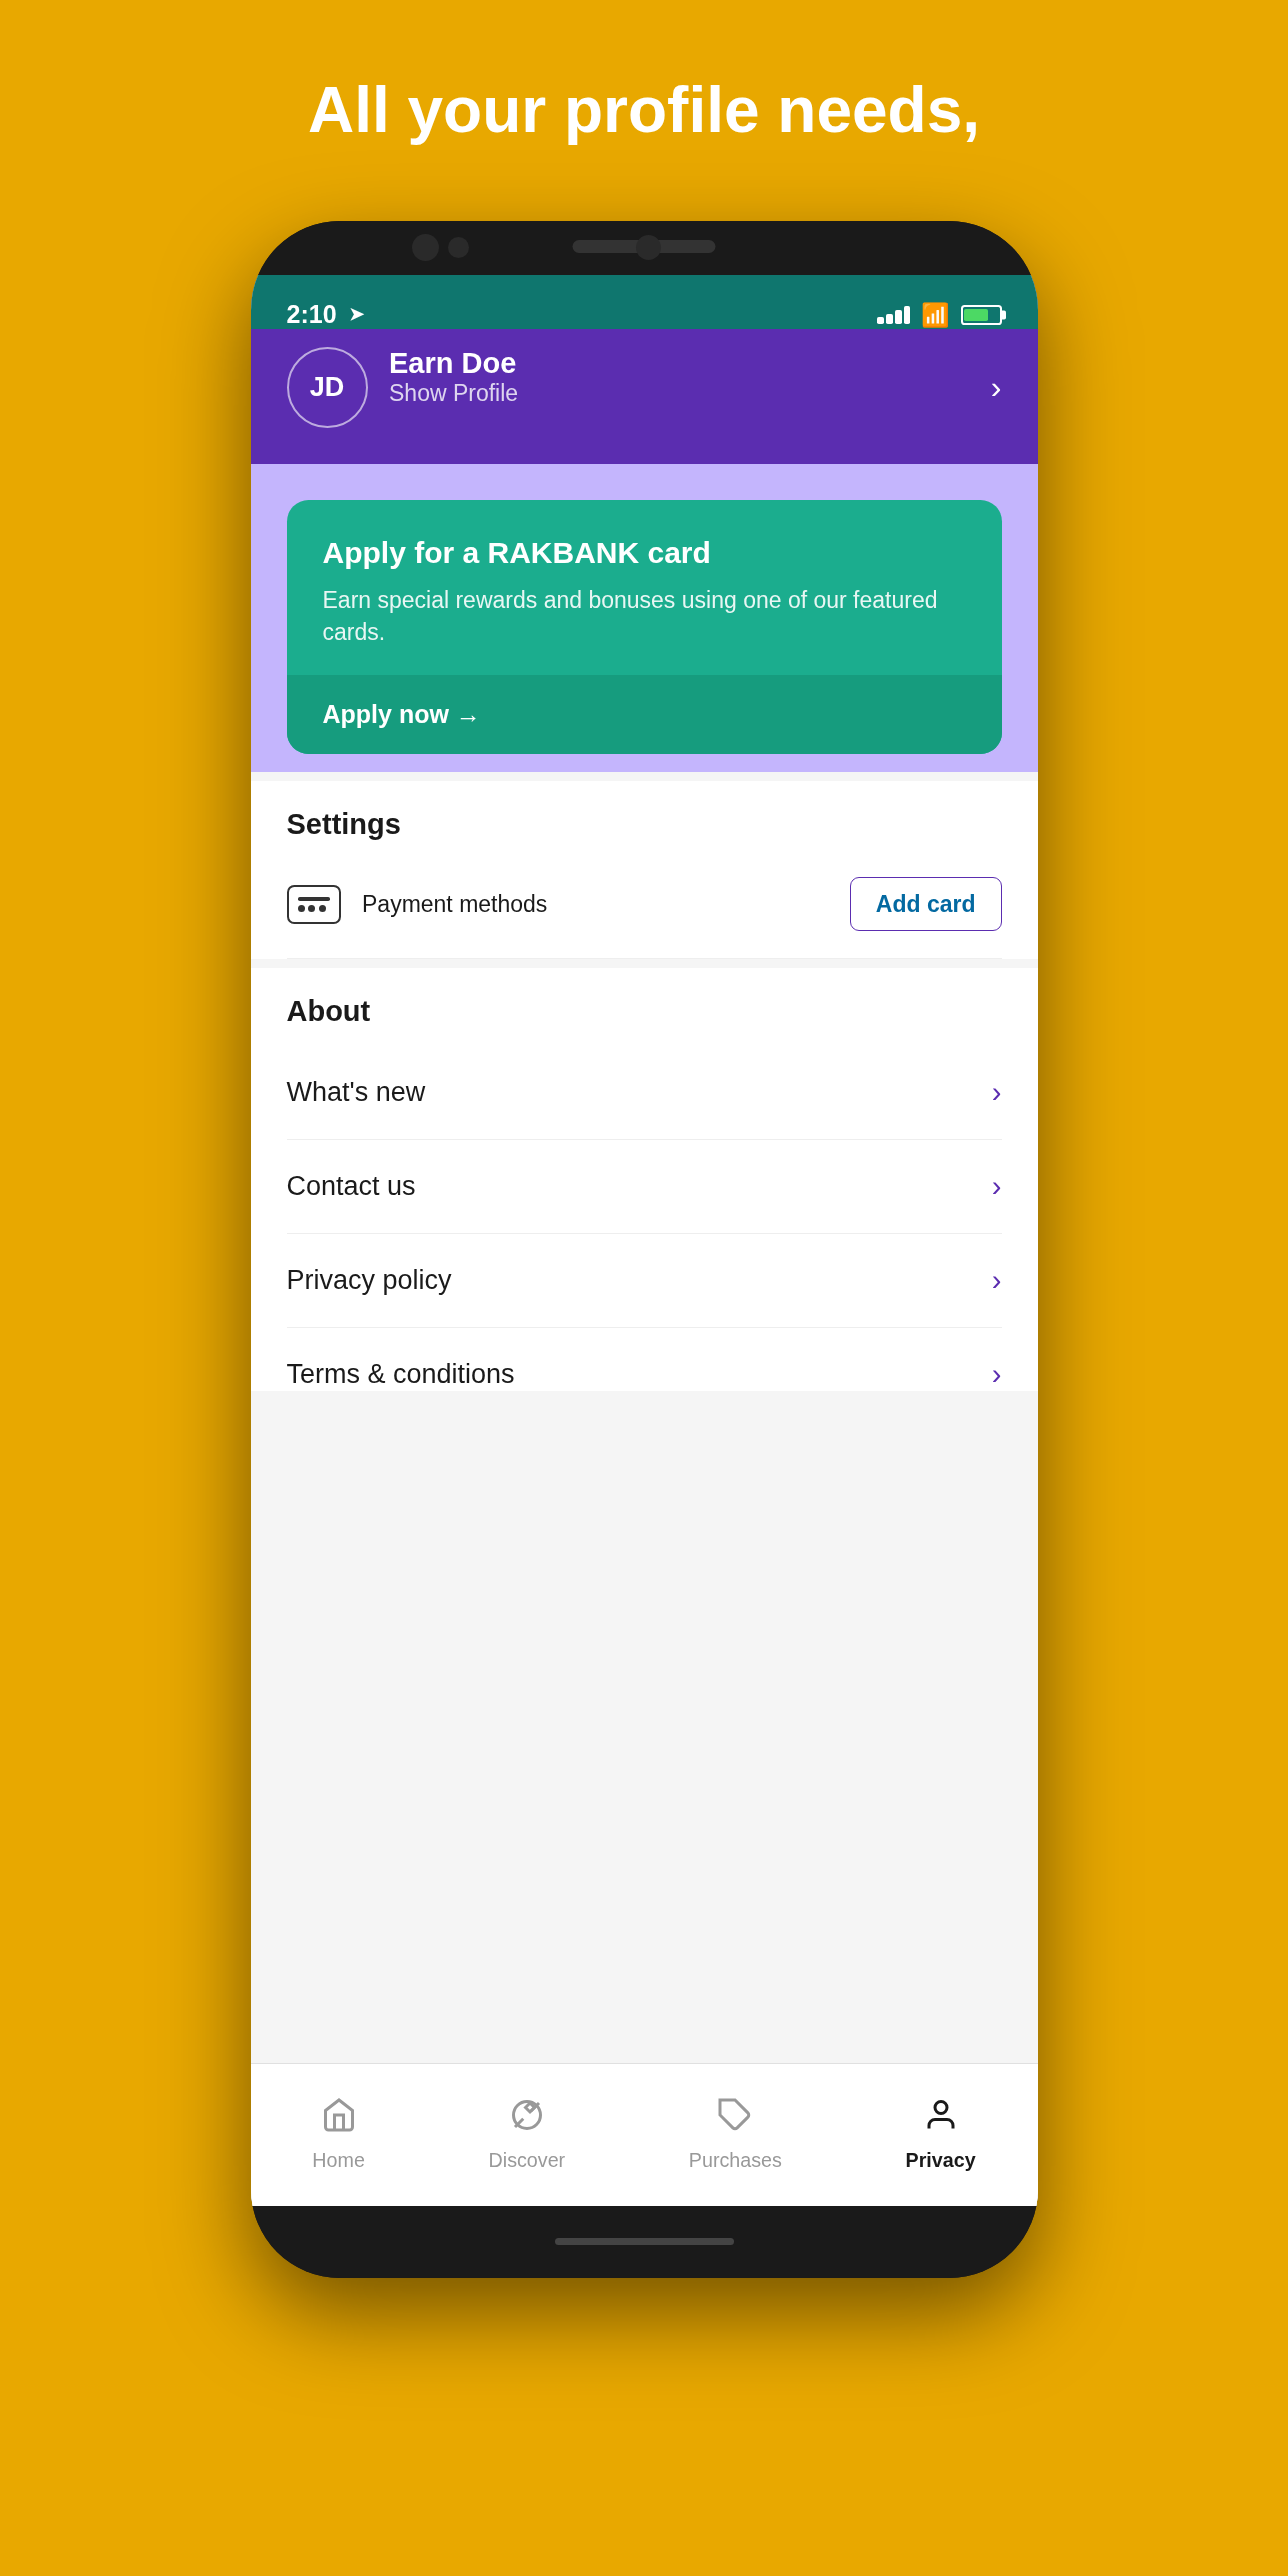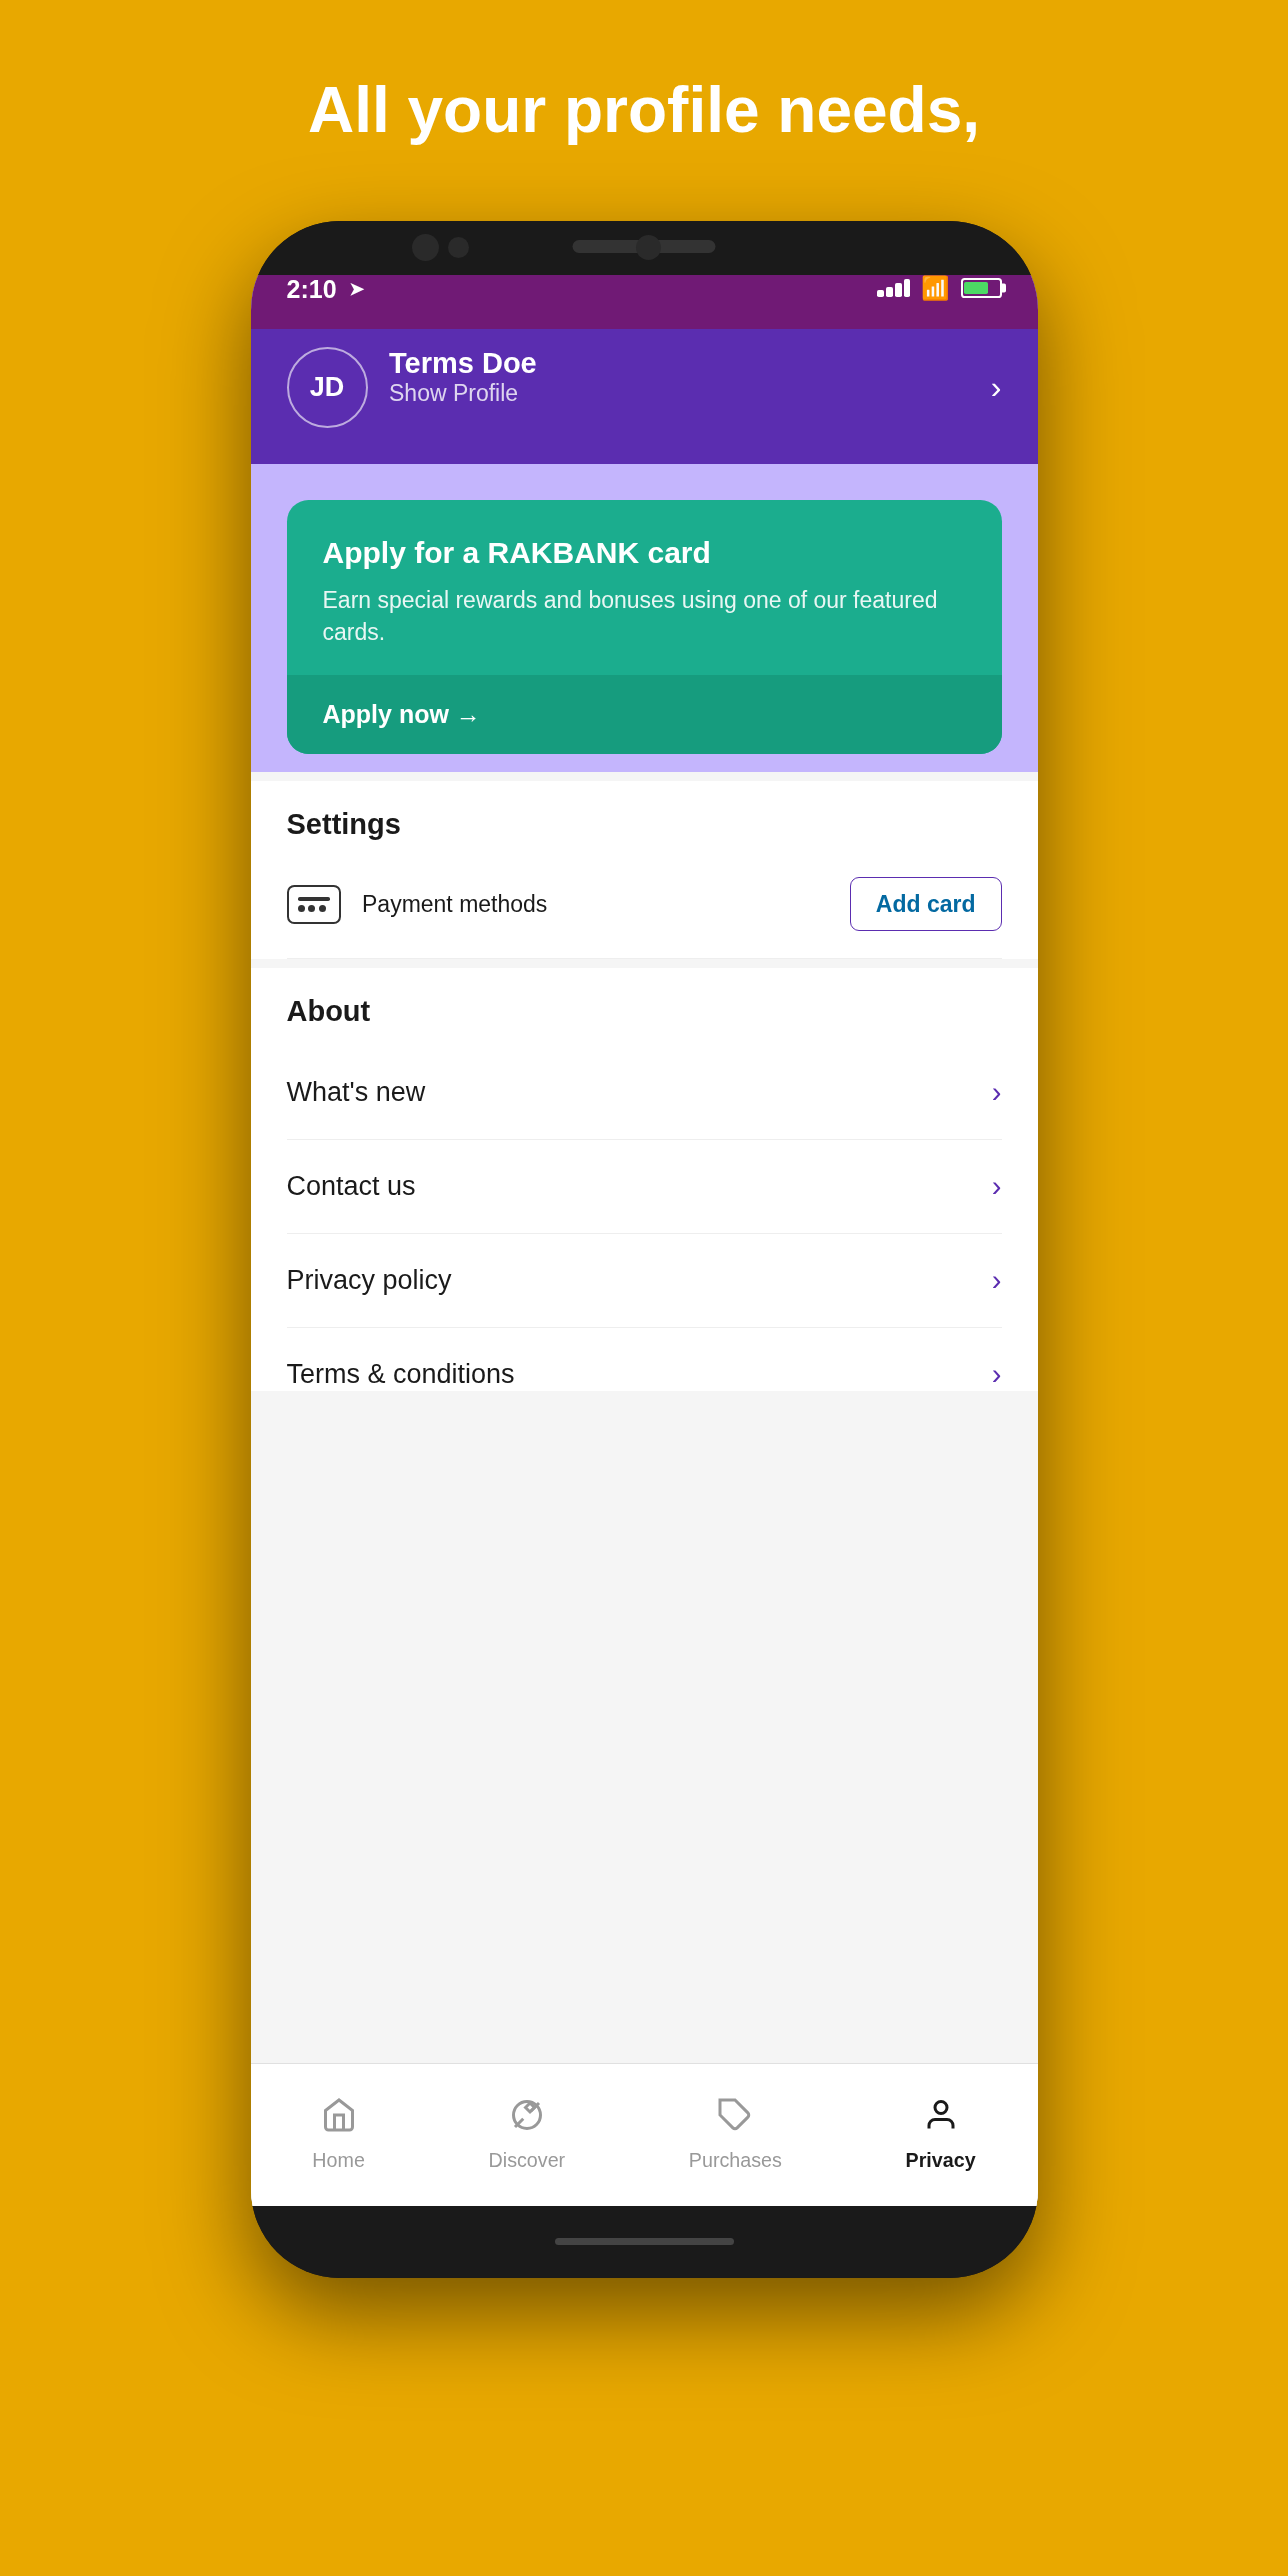--- a/index.html
+++ b/index.html
@@ -95,24 +95,24 @@
       width: 100%;
       height: calc(100% - 54px - 72px);
       background: #f5f5f5;
       overflow: hidden;
       display: flex;
       flex-direction: column;
     }
 
     
     .status-bar {
-      background: #701a75;
+      background: #0f766e;
       height: 54px;
       display: flex;
-      align-items: flex-start;
+      align-items: flex-end;
       justify-content: space-between;
       padding: 0 36px;
       flex-shrink: 0;
     }
 
     .status-time {
       color: white;
       font-size: 25px;
       font-weight: 600;
       display: flex;
@@ -480,21 +480,21 @@
         </div>
       </div>
     </div>
 
     <div class="profile-header">
       <div class="profile-left">
         <div class="avatar">
           <span>JD</span>
         </div>
         <div class="profile-info">
-          <span class="profile-name">Terms Doe</span>
+          <span class="profile-name">Earn Doe</span>
           <span class="profile-sub">Show Profile</span>
         </div>
       </div>
       <span class="chevron-right">›</span>
     </div>
 
     <div class="screen-content">
 
       <div class="banner-section">
         <div class="rakbank-banner">

